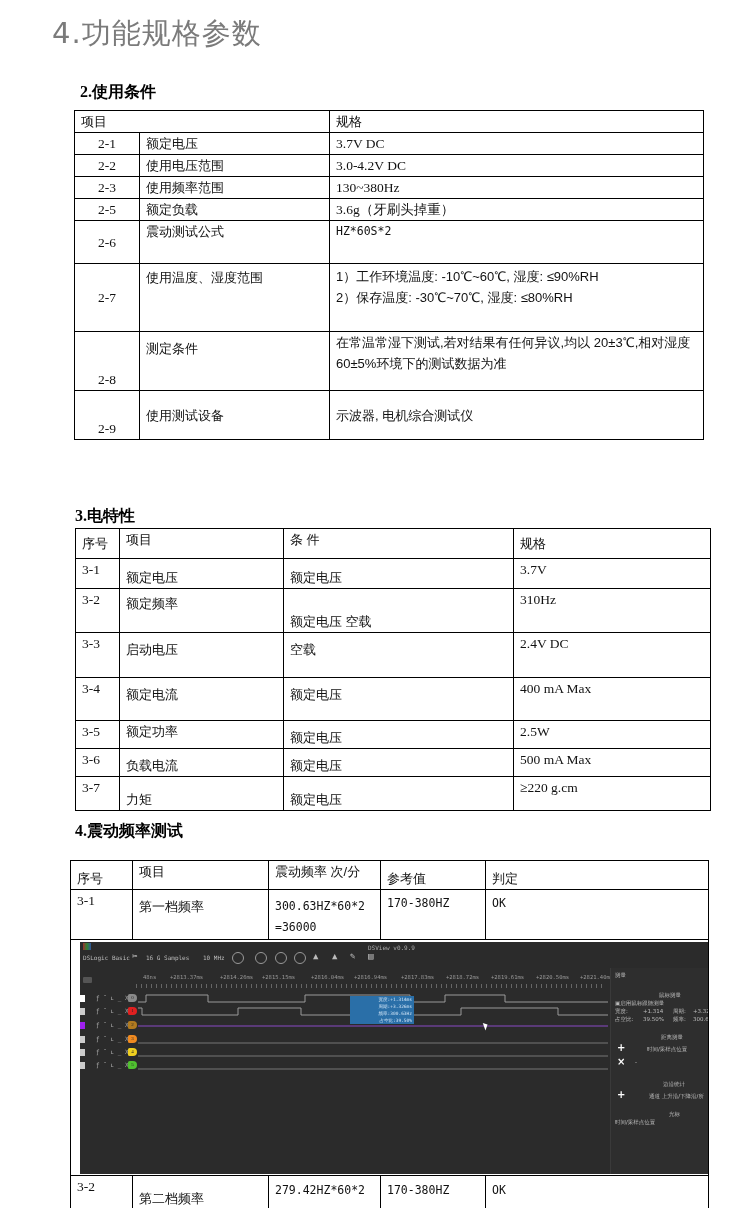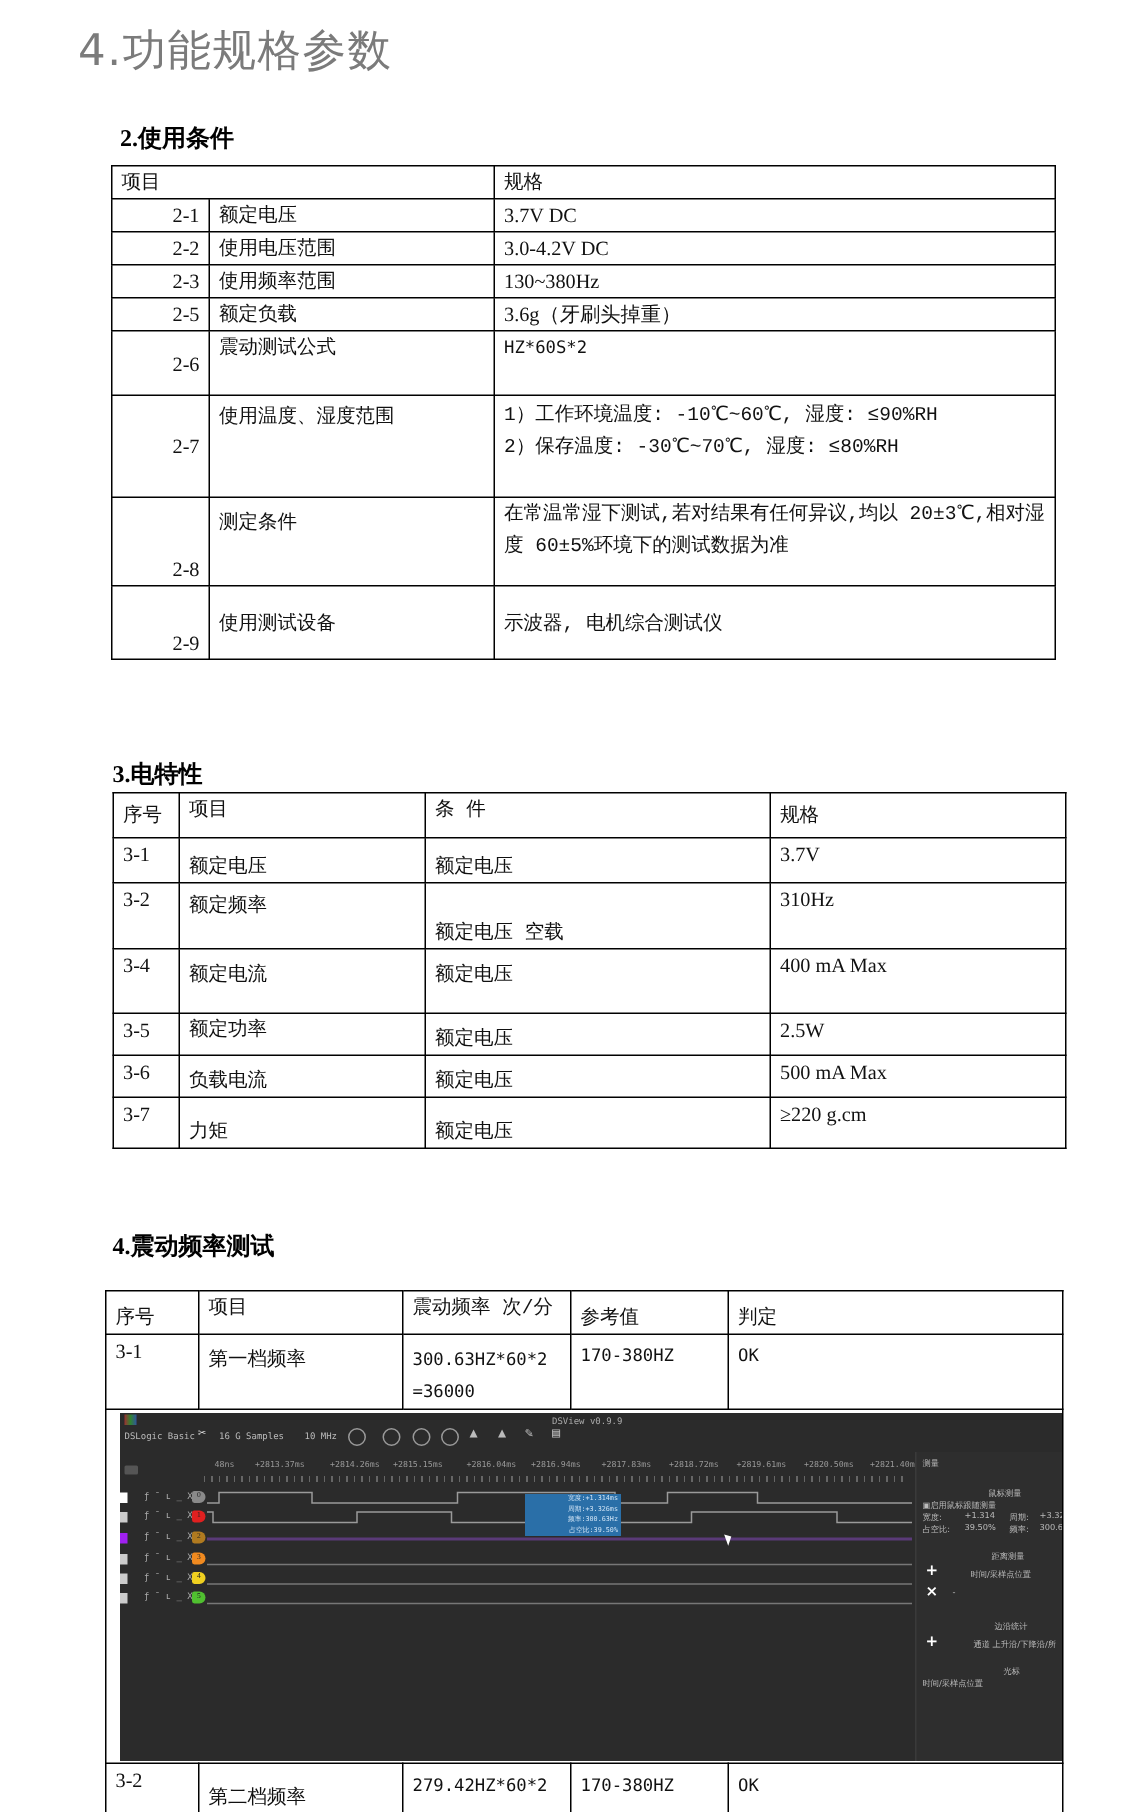--- a/index.html
+++ b/index.html
@@ -3,23 +3,23 @@
 <meta charset="utf-8">
 <style>
   html, body { margin: 0; padding: 0; background: #ffffff; }
   body { width: 750px; height: 1208px; position: relative; overflow: hidden;
          font-family: "Liberation Serif", "DejaVu Serif", serif; color: #111; }
   .page-title { position: absolute; left: 52px; top: 14px; font-family: "DejaVu Sans", sans-serif;
                 font-size: 29px; color: #7b7b7b; font-weight: normal; letter-spacing: 1px; }
   .sec-title { position: absolute; font-weight: bold; font-size: 16px; color: #000; }
   table { border-collapse: collapse; position: absolute; table-layout: fixed; }
   td { border: 1px solid #000; font-size: 13.5px; padding: 0 6px; vertical-align: top; line-height: 21px; }
-  .cjk { font-family: Liberation Mono, monospace; font-size: 13px; }
+  .cjk { font-family: Liberation Sans, sans-serif; font-size: 13px; }
   .mono { font-family: "DejaVu Sans Mono", monospace; font-size: 11.5px; }
-  .c { text-align: right; }
+  .c { text-align: center; }
   .vm { vertical-align: middle; }
   .vb { vertical-align: bottom; }
   
   .scope { position: absolute; left: 80px; top: 942px; width: 628px; height: 232px; background: #2b2b2b; overflow: hidden; }
   .scope .toolbar { position: absolute; left: 0; top: 10px; height: 14px; width: 100%; font-family: "DejaVu Sans Mono", monospace; font-size: 6px; color: #bbb; }
   .scope .tb-item { position: absolute; top: 2px; }
   .scope .tb-icon { position: absolute; top: 0; width: 10px; height: 10px; border: 1px solid #999; border-radius: 50%; }
   .scope .title { position: absolute; right: 20px; top: 2px; font-size: 6px; color: #aaa; font-family: "DejaVu Sans Mono", monospace; }
   .scope .ruler { position: absolute; left: 56px; top: 32px; width: 470px; height: 14px; font-size: 5.5px; color: #999; font-family: "DejaVu Sans Mono", monospace;
                   background-image: repeating-linear-gradient(90deg, #666 0 1px, transparent 1px 5px); background-size: 100% 4px; background-repeat: no-repeat; background-position: 0 10px; }
@@ -118,20 +118,26 @@
     <td class="cjk vb">额定电压</td>
     <td class="cjk vb">额定电压</td>
     <td>3.7V</td>
   </tr>
   <tr style="height:44px">
     <td>3-2</td>
     <td class="cjk" style="padding-top:4px">额定频率</td>
     <td class="cjk vb">额定电压 空载</td>
     <td>310Hz</td>
   </tr>
+  <tr style="height:45px">
+    <td>3-3</td>
+    <td class="cjk" style="padding-top:6px">启动电压</td>
+    <td class="cjk" style="padding-top:6px">空载</td>
+    <td>2.4V DC</td>
+  </tr>
   <tr style="height:43px">
     <td>3-4</td>
     <td class="cjk" style="padding-top:6px">额定电流</td>
     <td class="cjk" style="padding-top:6px">额定电压</td>
     <td>400 mA Max</td>
   </tr>
   <tr style="height:28px">
     <td>3-5</td>
     <td class="cjk">额定功率</td>
     <td class="cjk vb">额定电压</td>

